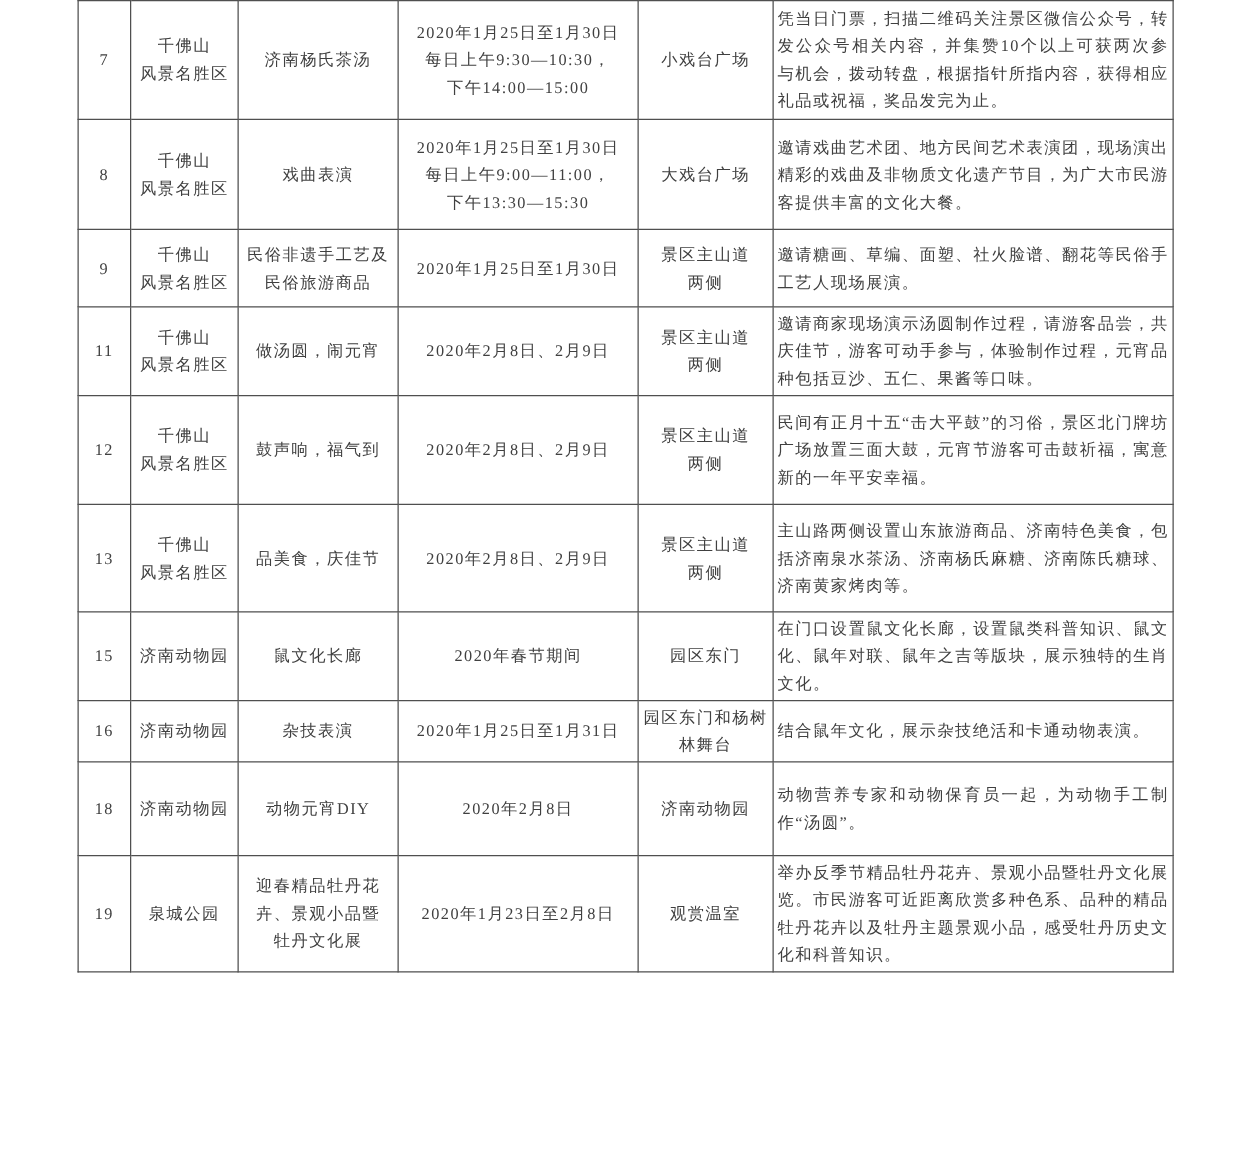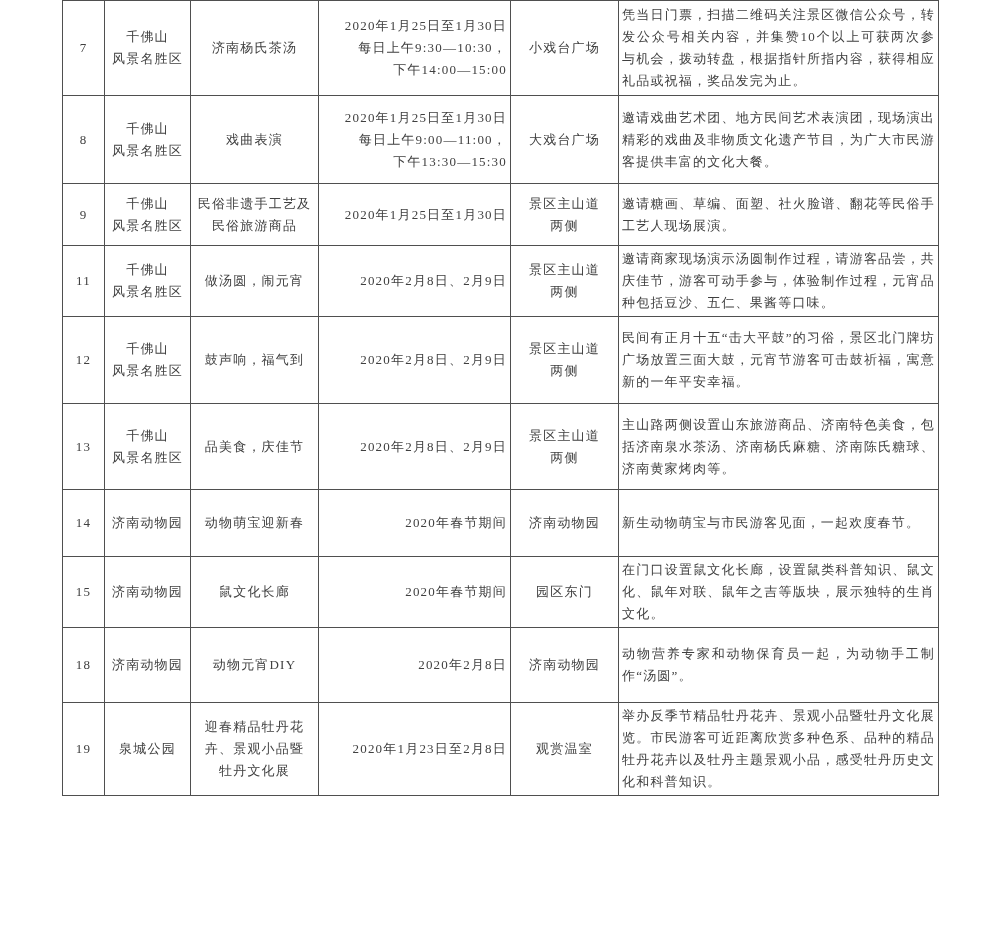--- a/index.html
+++ b/index.html
@@ -30,21 +30,21 @@
     font-size: 13px;
     letter-spacing: 1.2px;
     line-height: 22px;
     padding: 2px 3px;
     box-sizing: border-box;
     overflow: hidden;
   }
   td.c-num   { text-align: center; letter-spacing: 0; }
   td.c-area  { text-align: center; white-space: pre-line; line-height: 27px; }
   td.c-act   { text-align: center; white-space: pre-line; line-height: 27px; }
-  td.c-time  { text-align: right; white-space: pre-line; line-height: 27px; letter-spacing: 0.5px; }
+  td.c-time  { text-align: center; white-space: pre-line; line-height: 27px; letter-spacing: 0.5px; }
   td.c-venue { text-align: center; white-space: pre-line; line-height: 26px; }
   td.c-desc  { text-align: justify; padding: 4px 8px; line-height: 22px; letter-spacing: 1.2px; margin-top: 16px; }
 
   
   tr:nth-child(1)  { height: 95px; }
   tr:nth-child(2)  { height: 88px; }
   tr:nth-child(3)  { height: 62px; }
   tr:nth-child(4)  { height: 64px; }
   tr:nth-child(5)  { height: 87px; }
   tr:nth-child(6)  { height: 86px; }
@@ -133,38 +133,39 @@
     <td class="c-num">13</td>
     <td class="c-area">千佛山
 风景名胜区</td>
     <td class="c-act">品美食，庆佳节</td>
     <td class="c-time">2020年2月8日、2月9日</td>
     <td class="c-venue">景区主山道
 两侧</td>
     <td class="c-desc">主山路两侧设置山东旅游商品、济南特色美食，包括济南泉水茶汤、济南杨氏麻糖、济南陈氏糖球、济南黄家烤肉等。</td>
   </tr>
 
-  <tr>
-    <td class="c-num">14</td>
-    <td class="c-area">济南动物园</td>
-    <td class="c-act">动物萌宝迎新春</td>
-    <td class="c-time">2020年春节期间</td>
-    <td class="c-venue">济南动物园</td>
-    <td class="c-desc">新生动物萌宝与市民游客见面，一起欢度春节。</td>
-  </tr>
 
   <tr>
     <td class="c-num">15</td>
     <td class="c-area">济南动物园</td>
     <td class="c-act">鼠文化长廊</td>
     <td class="c-time">2020年春节期间</td>
     <td class="c-venue">园区东门</td>
     <td class="c-desc">在门口设置鼠文化长廊，设置鼠类科普知识、鼠文化、鼠年对联、鼠年之吉等版块，展示独特的生肖文化。</td>
   </tr>
 
+  <tr>
+    <td class="c-num">16</td>
+    <td class="c-area">济南动物园</td>
+    <td class="c-act">杂技表演</td>
+    <td class="c-time">2020年1月25日至1月31日</td>
+    <td class="c-venue">园区东门和杨树
+林舞台</td>
+    <td class="c-desc">结合鼠年文化，展示杂技绝活和卡通动物表演。</td>
+  </tr>
 
 
   <tr>
     <td class="c-num">18</td>
     <td class="c-area">济南动物园</td>
     <td class="c-act">动物元宵DIY</td>
     <td class="c-time">2020年2月8日</td>
     <td class="c-venue">济南动物园</td>
     <td class="c-desc">动物营养专家和动物保育员一起，为动物手工制作“汤圆”。</td>
   </tr>

